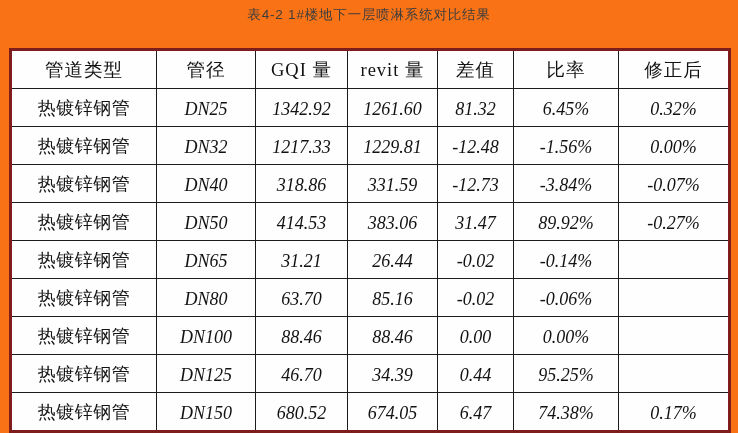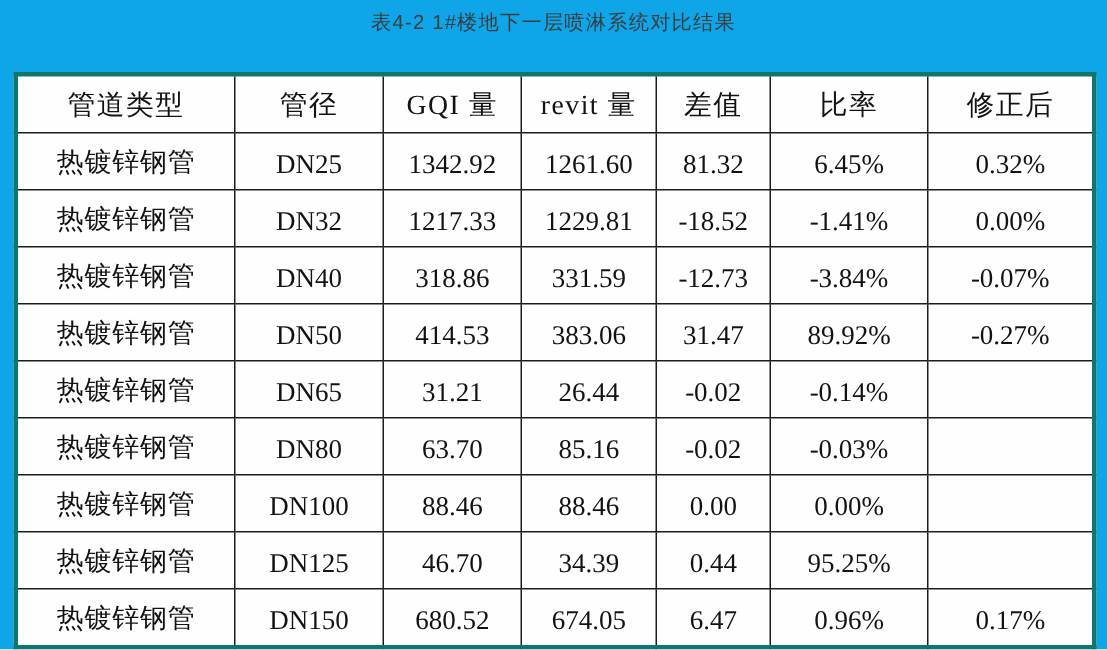--- a/index.html
+++ b/index.html
@@ -4,21 +4,21 @@
 <style>
   html, body {
     margin: 0;
     padding: 0;
     background: #fdfdfd;
   }
   .page {
     position: relative;
     width: 738px;
     height: 433px;
-    background: #0ea5e9;
+    background: #f97316;
     overflow: hidden;
     font-family: "Liberation Serif", "DejaVu Serif", serif;
     color: #111111;
   }
   .caption {
     position: absolute;
     top: 6px;
     left: 0;
     width: 100%;
     text-align: center;
@@ -33,40 +33,41 @@
     top: 48px;
     width: 719px;
     border-collapse: collapse;
     table-layout: fixed;
     background: #fefefe;
   }
   table.cmp, table.cmp th, table.cmp td {
     border: 1.6px solid #1c1c1c;
   }
   table.cmp {
-    border: 3px solid #0f766e;
+    border: 3px solid #7f1d1d;
   }
   table.cmp th, table.cmp td {
     height: 37px;
     padding: 0;
     text-align: center;
     vertical-align: middle;
     font-weight: normal;
     font-size: 18px;
     color: #121212;
     overflow: hidden;
     white-space: nowrap;
   }
   table.cmp th {
     font-size: 18.5px;
     letter-spacing: 1px;
   }
   td.num {
     font-size: 18.5px;
     position: relative;
+    font-style: italic;
   }
   td.num span {
     position: relative;
     top: 2px;
     display: inline-block;
   }
   td.cn {
     letter-spacing: 0.5px;
     font-size: 17.5px;
   }
@@ -107,22 +108,22 @@
         <td class="num"><span>1261.60</span></td>
         <td class="num"><span>81.32</span></td>
         <td class="num"><span>6.45%</span></td>
         <td class="num"><span>0.32%</span></td>
       </tr>
       <tr>
         <td class="cn">热镀锌钢管</td>
         <td class="num"><span>DN32</span></td>
         <td class="num"><span>1217.33</span></td>
         <td class="num"><span>1229.81</span></td>
-        <td class="num"><span>-18.52</span></td>
-        <td class="num"><span>-1.41%</span></td>
+        <td class="num"><span>-12.48</span></td>
+        <td class="num"><span>-1.56%</span></td>
         <td class="num"><span>0.00%</span></td>
       </tr>
       <tr>
         <td class="cn">热镀锌钢管</td>
         <td class="num"><span>DN40</span></td>
         <td class="num"><span>318.86</span></td>
         <td class="num"><span>331.59</span></td>
         <td class="num"><span>-12.73</span></td>
         <td class="num"><span>-3.84%</span></td>
         <td class="num"><span>-0.07%</span></td>
@@ -144,21 +145,21 @@
         <td class="num"><span>-0.02</span></td>
         <td class="num"><span>-0.14%</span></td>
         <td class="num"><span></span></td>
       </tr>
       <tr>
         <td class="cn">热镀锌钢管</td>
         <td class="num"><span>DN80</span></td>
         <td class="num"><span>63.70</span></td>
         <td class="num"><span>85.16</span></td>
         <td class="num"><span>-0.02</span></td>
-        <td class="num"><span>-0.03%</span></td>
+        <td class="num"><span>-0.06%</span></td>
         <td class="num"><span></span></td>
       </tr>
       <tr>
         <td class="cn">热镀锌钢管</td>
         <td class="num"><span>DN100</span></td>
         <td class="num"><span>88.46</span></td>
         <td class="num"><span>88.46</span></td>
         <td class="num"><span>0.00</span></td>
         <td class="num"><span>0.00%</span></td>
         <td class="num"><span></span></td>
@@ -171,19 +172,19 @@
         <td class="num"><span>0.44</span></td>
         <td class="num"><span>95.25%</span></td>
         <td class="num"><span></span></td>
       </tr>
       <tr>
         <td class="cn">热镀锌钢管</td>
         <td class="num"><span>DN150</span></td>
         <td class="num"><span>680.52</span></td>
         <td class="num"><span>674.05</span></td>
         <td class="num"><span>6.47</span></td>
-        <td class="num"><span>0.96%</span></td>
+        <td class="num"><span>74.38%</span></td>
         <td class="num"><span>0.17%</span></td>
       </tr>
     </tbody>
   </table>
 
 </div>
 
 </body></html>

